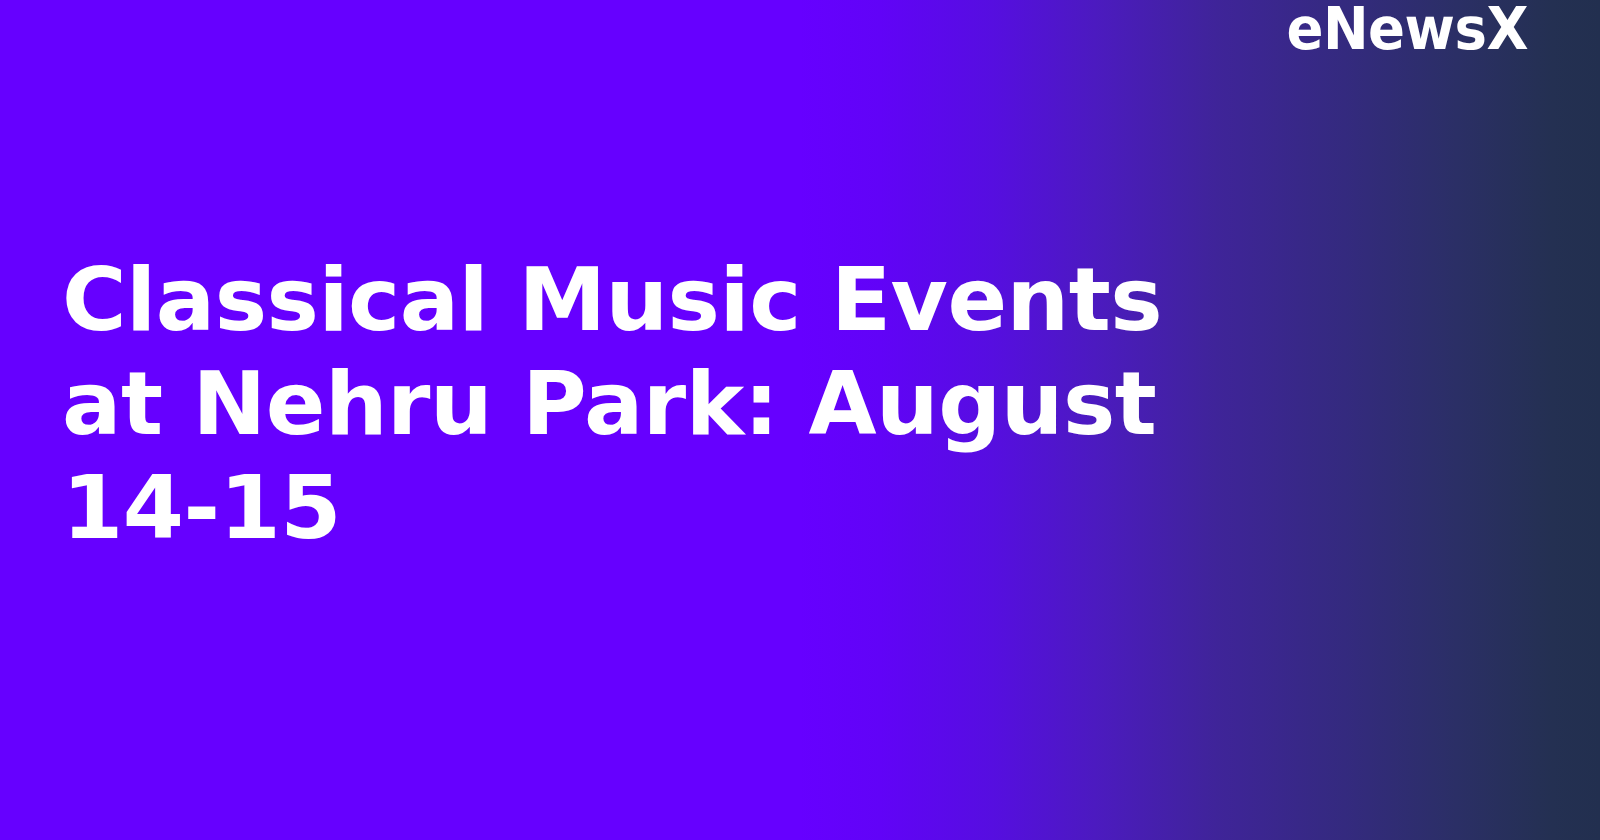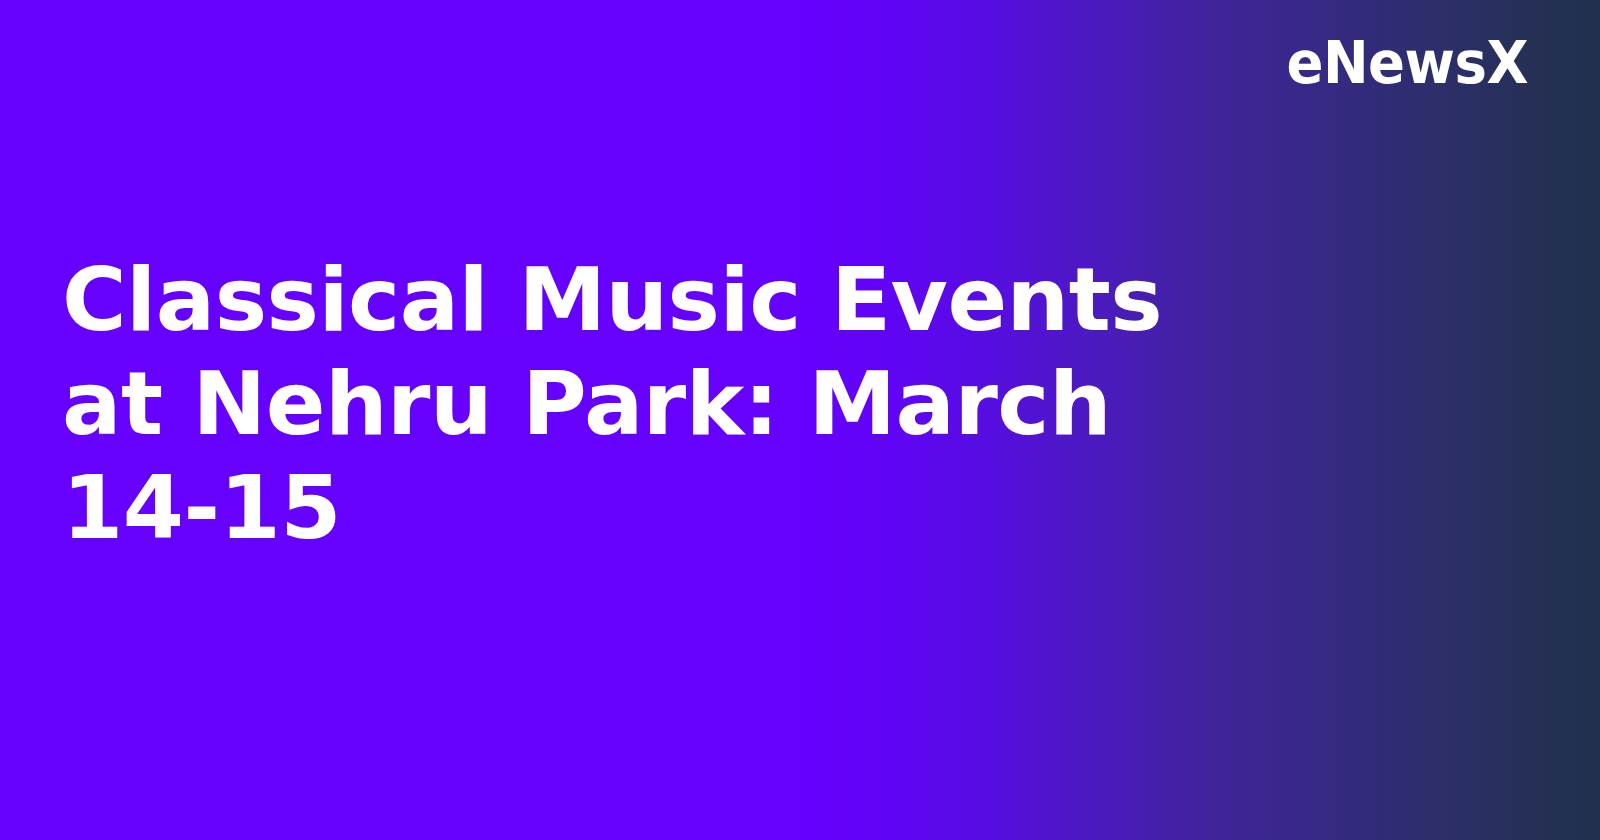--- a/index.html
+++ b/index.html
@@ -33,21 +33,20 @@
   }
 
   
   .masthead {
     position: absolute;
     top: 0;
     left: 0;
     right: 72px;
     height: 126px;
     display: flex;
-    align-items: center;
     justify-content: flex-end;
   }
 
   .logo {
     color: #ffffff;
     font-family: "DejaVu Sans", "Liberation Sans", sans-serif;
     font-size: 58px;
     font-weight: 700;
     line-height: 1;
     letter-spacing: -0.5px;
@@ -88,18 +87,18 @@
 </head>
 <body>
 
 <div class="card">
 
   <div class="masthead">
     <span class="logo">eNewsX</span>
   </div>
 
   <div class="headline-block">
-    <h1 class="headline">Classical Music Events at Nehru Park: March 14-15</h1>
+    <h1 class="headline">Classical Music Events at Nehru Park: August 14-15</h1>
   </div>
 
   <div class="body-area"></div>
 
 </div>
 
 </body></html>

